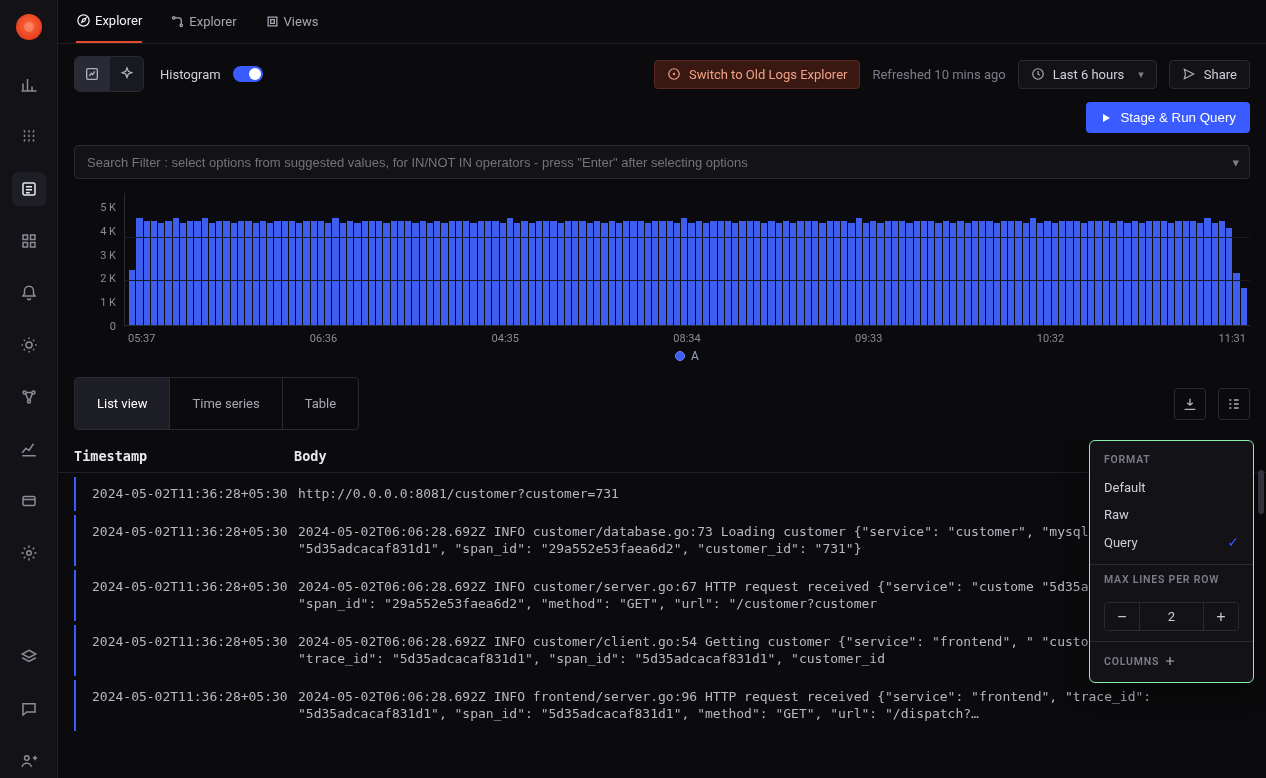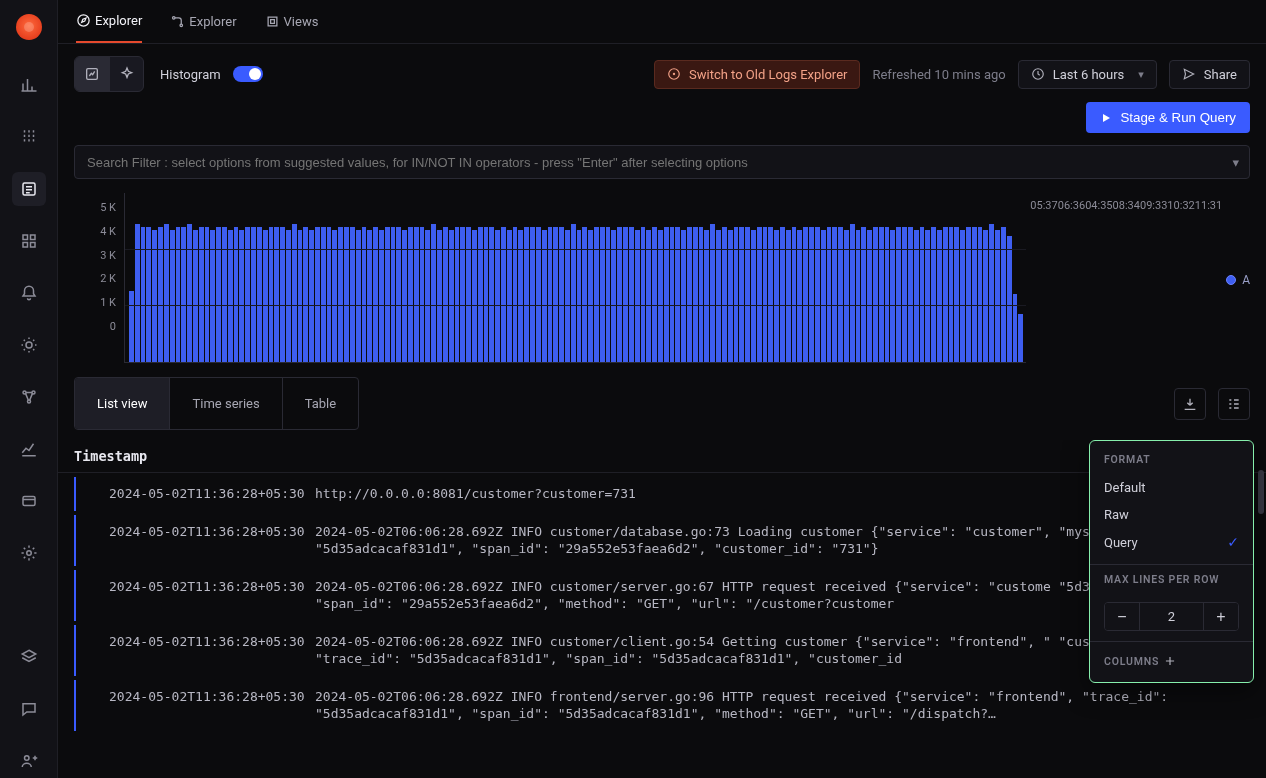--- a/index.html
+++ b/index.html
@@ -168,21 +168,21 @@
 }
 .yaxis {
   width: 50px;
   display: flex; flex-direction: column;
   justify-content: space-between;
   align-items: flex-end;
   padding: 8px 8px 30px 0;
   color: #8c8c98;
   font-size: 11px;
 }
-.plot-wrap { flex: 1; display: flex; flex-direction: row; }
+.plot-wrap { flex: 1; display: flex; flex-direction: column; }
 .plot {
   flex: 1;
   display: flex;
   align-items: flex-end;
   gap: 1px;
   padding: 8px 4px 0;
   border-left: 1px solid #2a2a34;
   border-bottom: 1px solid #2a2a34;
   position: relative;
 }
@@ -257,21 +257,21 @@
 .logrow {
   display: flex;
   padding: 8px 16px;
   color: #b8b8c4;
   border-left: 2px solid #3a5bff;
   margin: 4px 16px;
   font-family: ui-monospace, Menlo, monospace;
   font-size: 13px;
   line-height: 1.35;
 }
-.logrow .col-ts { width: 206px; flex-shrink: 0; margin-left: 17px; }
+.logrow .col-ts { width: 206px; flex-shrink: 0; }
 .logrow .col-body { flex: 1; overflow: hidden; }
 
 
 .popover {
   position: absolute;
   top: 0;
   right: 12px;
   width: 165px;
   background: #121217;
   border: 1px solid #86efac;
@@ -700,20 +700,21 @@
     <div class="sq-icon">
       <svg viewBox="0 0 24 24" width="16" height="16">
           <path d="M5 6h3M5 12h3M5 18h3M12 6h7M12 12h7M12 18h7" stroke="#b0b0bb" fill="none" stroke-width="2"></path>
         </svg>
     </div>
   </div>
 
   <div class="logwrap">
     <div class="loghdr">
       <div class="col-ts">Timestamp</div>
+      <div class="col-body">Body</div>
     </div>
     <div id="logrows">
         <div class="logrow">
           <div class="col-ts">2024-05-02T11:36:28+05:30</div>
           <div class="col-body">http://0.0.0.0:8081/customer?customer=731</div>
         </div>
         <div class="logrow">
           <div class="col-ts">2024-05-02T11:36:28+05:30</div>
           <div class="col-body">2024-05-02T06:06:28.692Z INFO customer/database.go:73 Loading customer {"service": "customer", "mysql", "trace_id": "5d35adcacaf831d1", "span_id": "29a552e53faea6d2", "customer_id": "731"}</div>
         </div>

